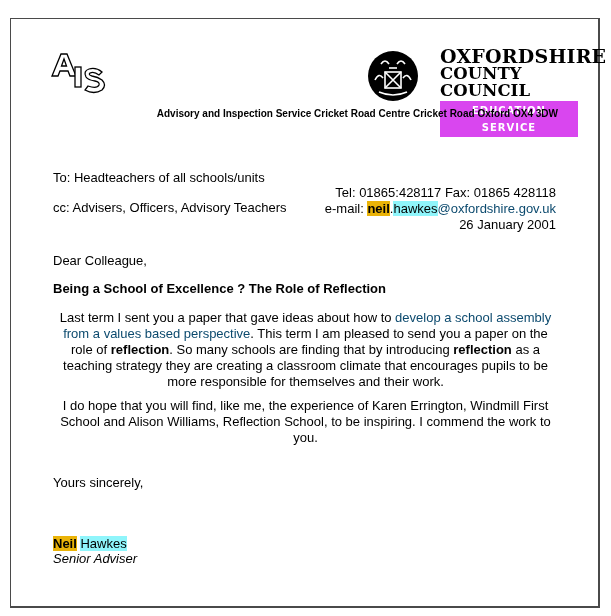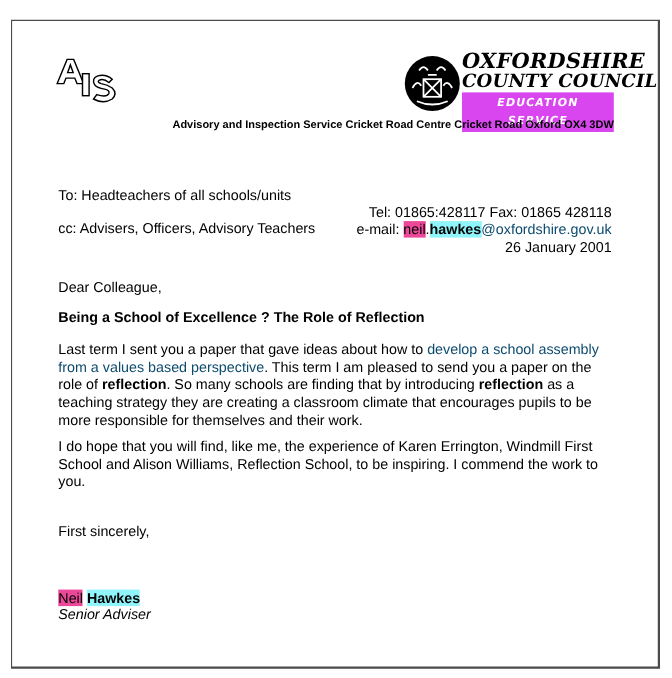--- a/index.html
+++ b/index.html
@@ -4,34 +4,34 @@
 <style>
   html, body { margin:0; padding:0; background:#ffffff; }
   body { width:611px; height:616px; position:relative; overflow:hidden;
          font-family:"Liberation Sans", sans-serif; color:#000; }
   .frame { position:absolute; left:10px; top:18px; width:587px; height:587px;
            border:1px solid #4a4a4a; border-right:2px solid #4a4a4a; border-bottom:2px solid #4a4a4a;
            background:#fff; }
   .abs { position:absolute; }
   .ais-logo { left:50px; top:50px; width:60px; height:48px; }
   .crest { left:367px; top:50px; width:52px; height:52px; }
-  .council-name { left:420px; top:48px; font-family:"DejaVu Serif","Liberation Serif",serif;
-                  font-weight:bold; line-height:17px;font-style:italic; }
+  .council-name { left:440px; top:48px; font-family:"DejaVu Serif","Liberation Serif",serif;
+                  font-weight:bold; line-height:17px; }
   .council-name .l1 { font-size:19px; letter-spacing:0.2px; display:block; }
   .council-name .l2 { font-size:16.5px; letter-spacing:0.1px; display:block; }
   .edu-band { display:inline-block; background:#d946ef; color:#fff; font-family:"DejaVu Sans",sans-serif;
               font-size:10px; font-weight:bold; letter-spacing:1px; padding:1px 4px; margin-top:2px;
               width:130px; text-align:center; }
   .address { left:68px; top:106px; width:490px; font-weight:bold; font-size:10px; line-height:16px; text-align:right; }
-  .txt { font-size:13px; line-height:16px; }
+  .txt { font-size:13px; line-height:16px;text-align:center; }
   .to-line { left:53px; top:170px; }
   .cc-line { left:53px; top:200px; }
   .contact { right:55px; top:185px; text-align:right; }
-  .hl-yellow { background:#ec4899; font-weight:normal; }
-  .hl-cyan { background:#8ff5fb; font-weight:bold; }
+  .hl-yellow { background:#eab308; font-weight:bold; }
+  .hl-cyan { background:#8ff5fb; font-weight:normal; }
   .link { color:#0c4a6e; }
   .greet { left:53px; top:253px; }
   .subject { left:53px; top:281px; font-weight:bold; }
   .para1 { left:53px; top:310px; width:505px; }
   .para2 { left:53px; top:398px; width:505px; }
   .sign-off { left:53px; top:475px; }
   .sig-name { left:53px; top:536px; font-weight:bold; }
   .sig-title { left:53px; top:551px; font-style:italic; }
   b.kw { font-weight:bold; }
 </style>
@@ -79,16 +79,16 @@
   <div>26 January 2001</div>
 </div>
 
 <div class="abs txt greet">Dear Colleague,</div>
 <div class="abs txt subject">Being a School of Excellence ? The Role of Reflection</div>
 
 <div class="abs txt para1"><span>Last term I sent you a paper that gave ideas about how to </span><a class="link">develop a school assembly from a values based perspective</a><span>. This term I am pleased to send you a paper on the role of </span><b class="kw">reflection</b><span>. So many schools are finding that by introducing </span><b class="kw">reflection</b><span> as a teaching strategy they are creating a classroom climate that encourages pupils to be more responsible for themselves and their work.</span></div>
 
 <div class="abs txt para2">I do hope that you will find, like me, the experience of Karen Errington, Windmill First School and Alison Williams, Reflection School, to be inspiring. I commend the work to you.</div>
 
-<div class="abs txt sign-off">First sincerely,</div>
+<div class="abs txt sign-off">Yours sincerely,</div>
 
 <div class="abs txt sig-name"><span class="hl-yellow">Neil</span> <span class="hl-cyan">Hawkes</span></div>
 <div class="abs txt sig-title">Senior Adviser</div>
 
 </body></html>

